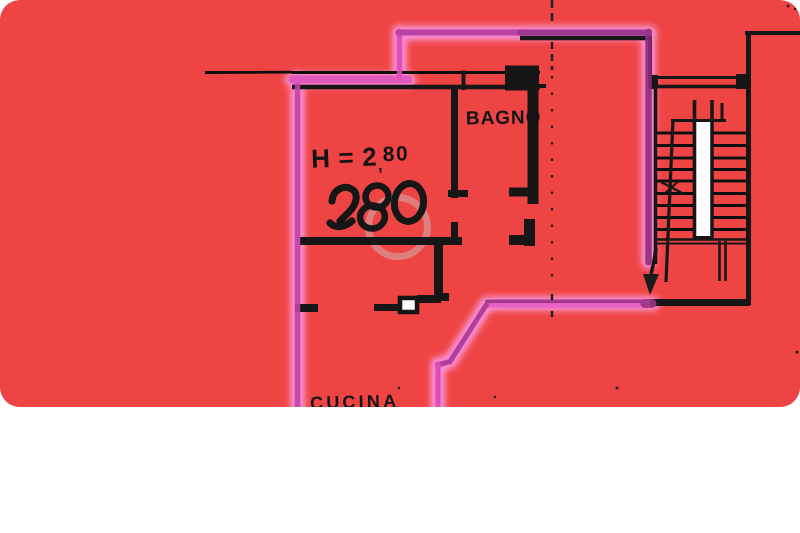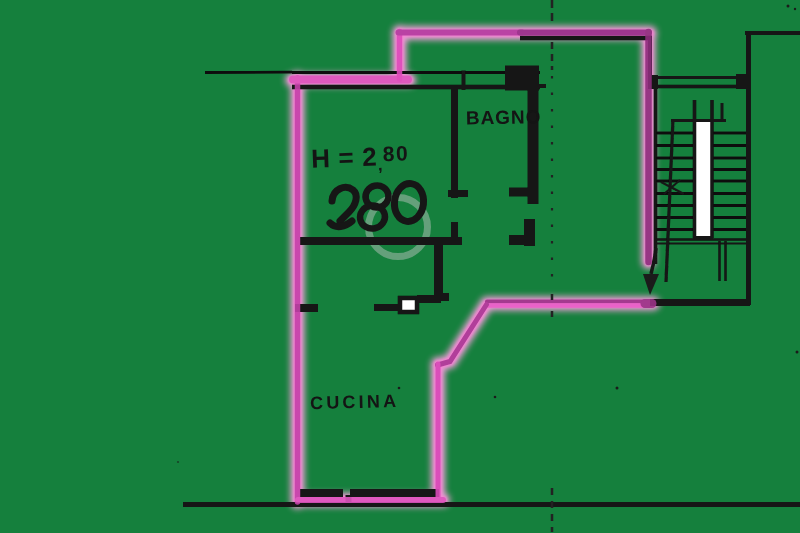--- a/index.html
+++ b/index.html
@@ -1,17 +1,17 @@
 <!DOCTYPE html>
 <html><head>
 <meta charset="utf-8">
 <style>
   html,body{margin:0;padding:0;background:#ffffff;}
-  #plan{width:800px;height:533px;position:relative;background:#15803d;overflow:hidden;
-        font-family:"Liberation Sans", sans-serif;}
+  #plan{width:800px;height:407px;position:relative;background:#ef4444;overflow:hidden;
+        font-family:"Liberation Sans", sans-serif;border-radius:20px;}
 </style>
 </head>
 <body>
 
 <div id="plan">
 <svg width="800" height="533" viewBox="0 0 800 533" xmlns="http://www.w3.org/2000/svg">
 <defs>
   <filter id="glow" x="-40%" y="-40%" width="180%" height="180%">
           <feGaussianBlur stdDeviation="3"></feGaussianBlur>
         </filter>

